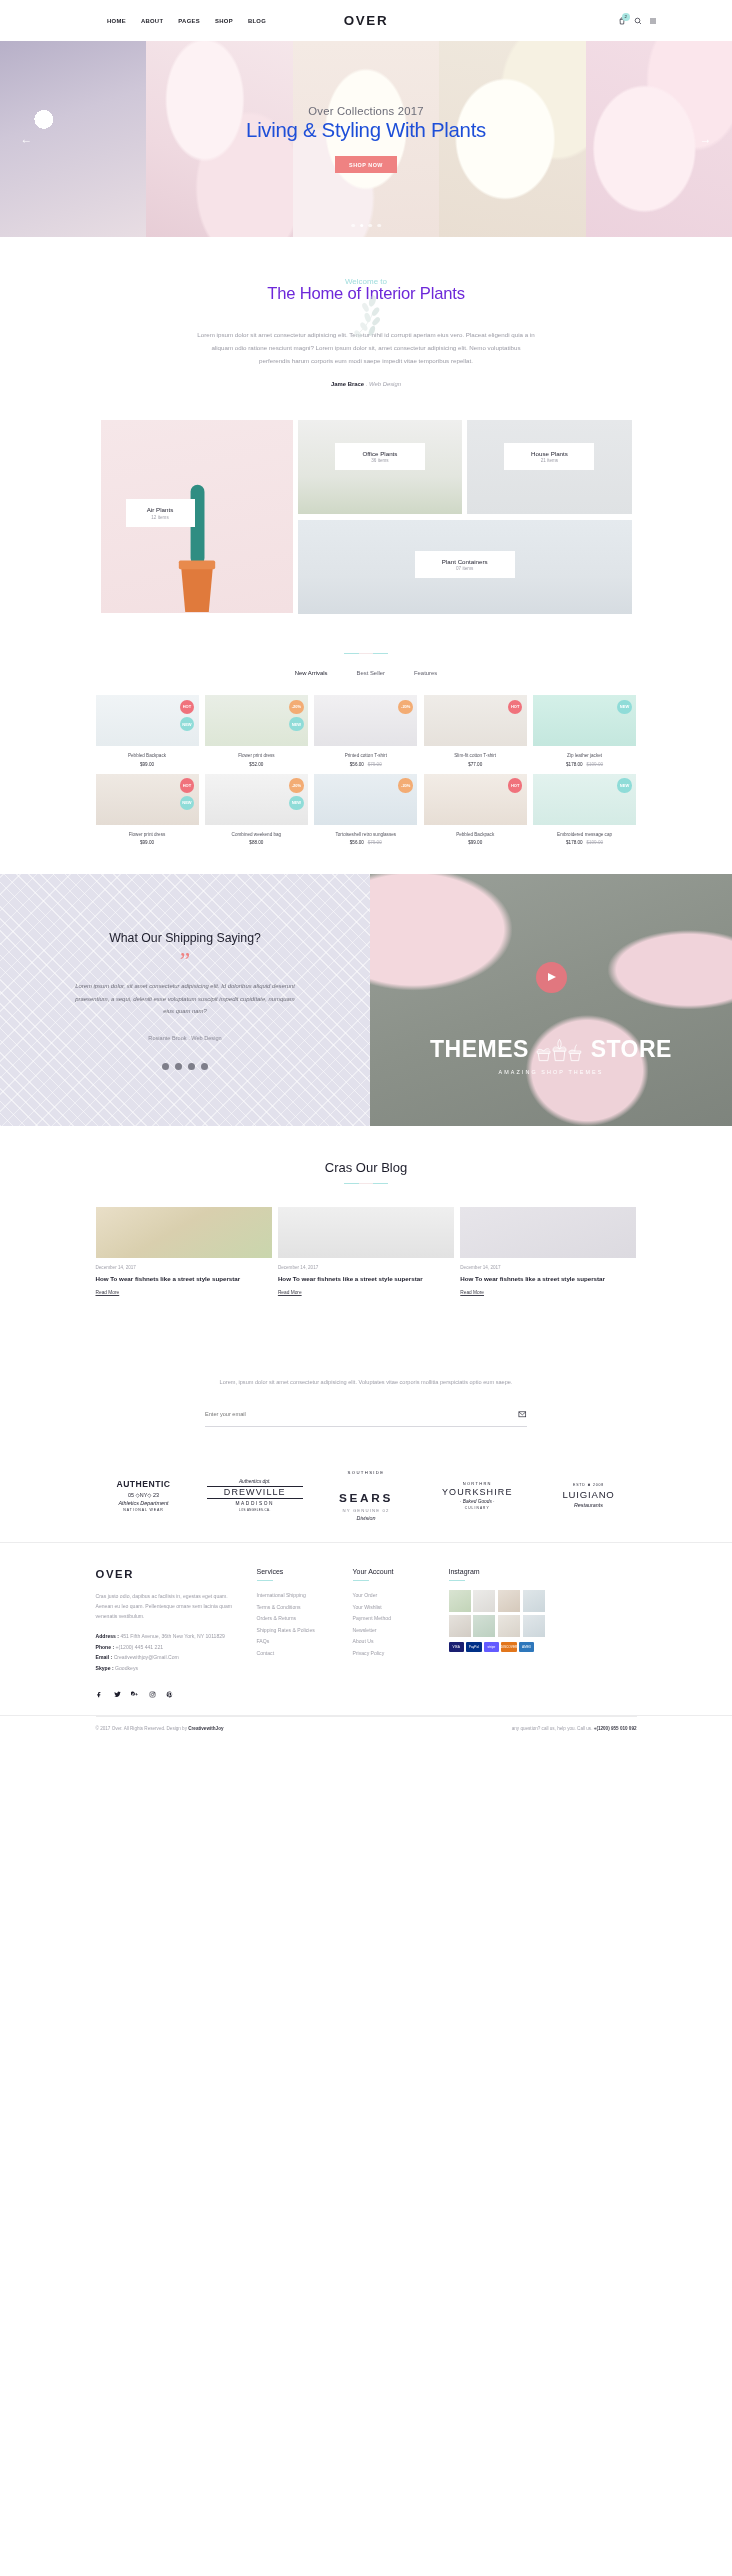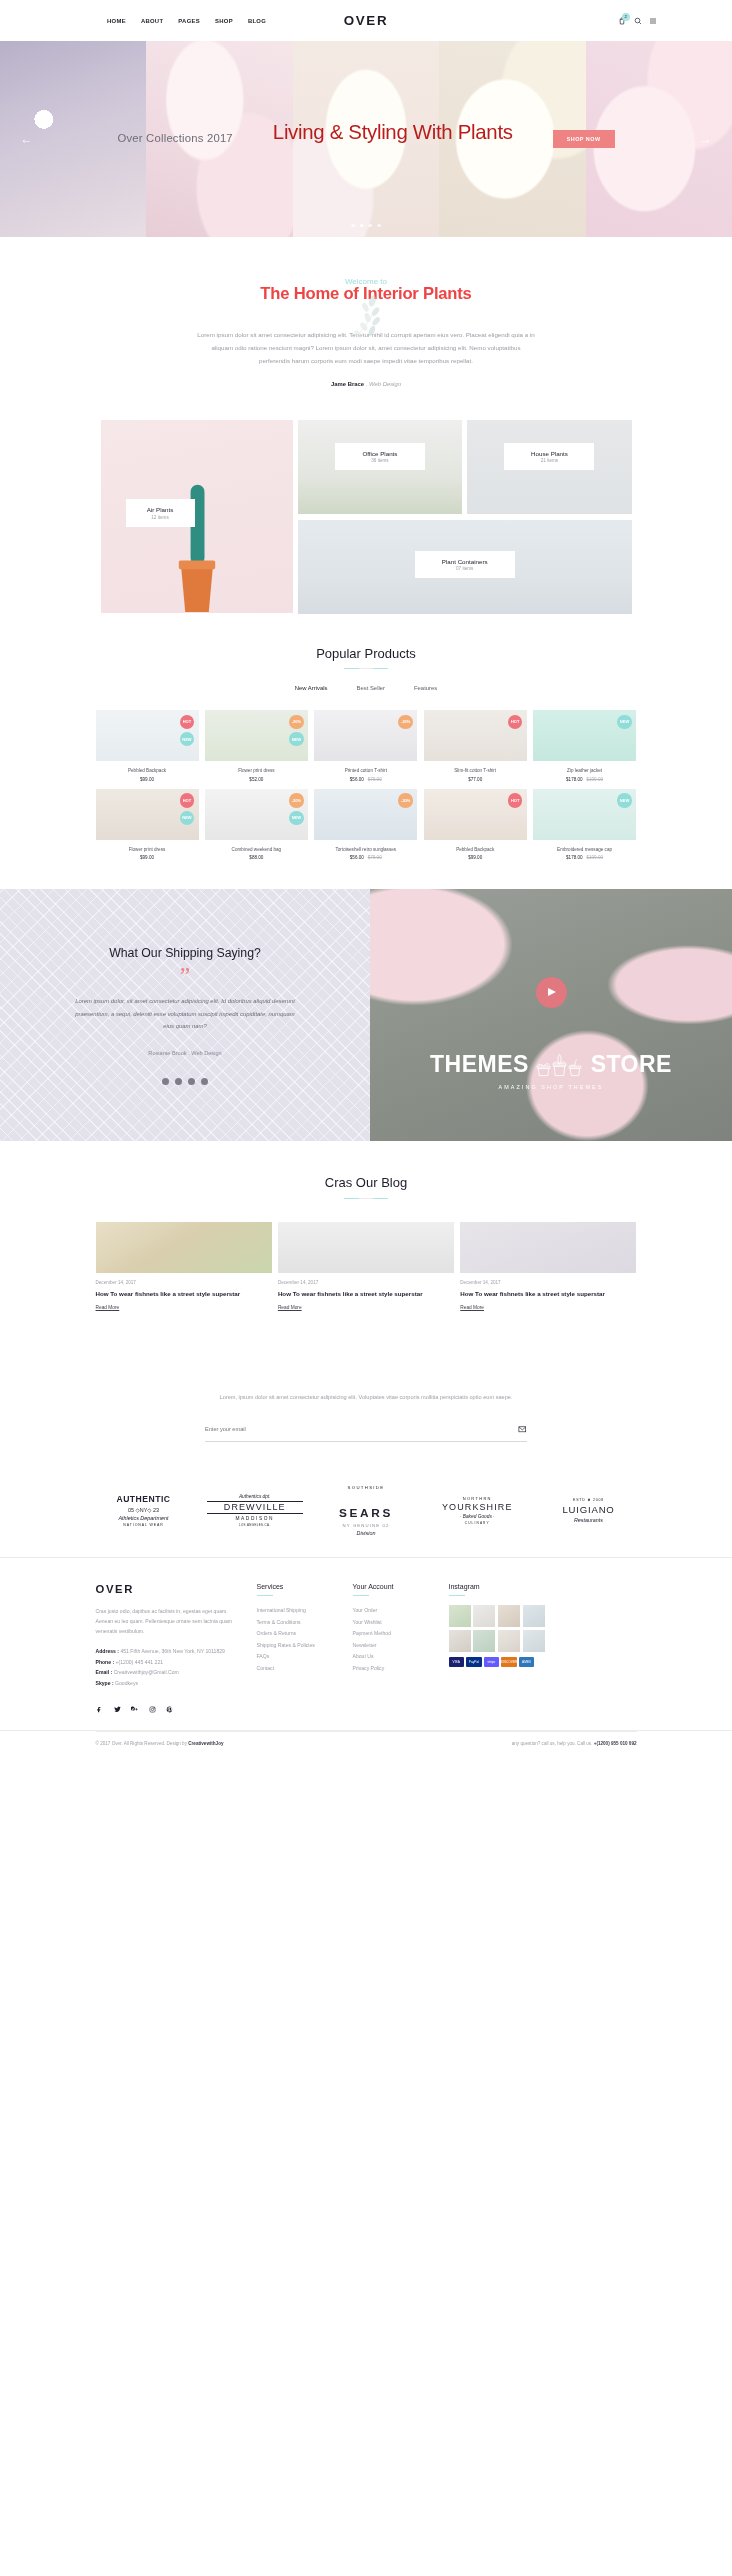--- a/index.html
+++ b/index.html
@@ -85,36 +85,35 @@
       radial-gradient(ellipse at 45% 50%, #fffef8 0 42%, transparent 44%),
       radial-gradient(ellipse at 80% 25%, #f6f1e2 0 32%, transparent 34%),
       linear-gradient(190deg, #efe8dd 0%, #e9ded2 100%); }
   .r5 { background:
       radial-gradient(ellipse at 40% 55%, #fdeef2 0 40%, transparent 42%),
       radial-gradient(ellipse at 75% 20%, #fbe6ec 0 30%, transparent 32%),
       linear-gradient(200deg, #f3dee6 0%, #ecd2dd 100%); }
   .hero-inner {
     position: relative;
     height: 100%;
-    display: flex; flex-direction: row;
+    display: flex; flex-direction: column;
     align-items: center; justify-content: center;
     text-align: center;
-    gap: 40px;
   }
   .hero-sub {
     font-size: 11.3px;
     color: #6d6d78;
     font-weight: 300;
     letter-spacing: 0.2px;
     margin-bottom: 2.1px;
   }
   .hero-title {
     font-size: 20.4px;
     font-weight: 300;
-    color: #b91c1c;
+    color: #1d4ed8;
     letter-spacing: -0.3px;
     margin-bottom: 14px;
   }
   .btn-shop {
     background: #ef8282;
     color: #fff;
     border: none;
     font-size: 5.4px;
     font-weight: bold;
     letter-spacing: 0.5px;
@@ -140,21 +139,21 @@
   }
   .hero-dots span.on { background: #fff; }
 
   
   .intro { padding: 40px 0 25px; text-align: center; position: relative; }
   .intro-welcome {
     font-size: 8px; color: #9fdcdc; font-weight: 300;
     margin-bottom: -2.1px;
   }
   .intro-title {
-    font-size: 16.6px; font-weight: 700; color: #ef4444; letter-spacing: -0.2px;
+    font-size: 16.6px; font-weight: 400; color: #6d28d9; letter-spacing: -0.2px;
   }
   .leaf-deco {
     position: absolute; left: 50%; top: 51px;
     transform: translateX(-50%); opacity: .5;
   }
   .intro-p {
     width: 338px; margin: 23.6px auto 0;
     font-size: 6.2px; line-height: 2.1; color: #9b9ba5; font-weight: 300;
   }
   .intro-sign { margin-top: 14px; font-size: 5.9px; }
@@ -481,21 +480,20 @@
       <div class="cat-label lbl-containers">
         <div class="t">Plant Containers</div>
         <div class="c">07 items</div>
       </div>
     </div>
   </div>
 </div>
 
 <div class="products">
   <div class="sec-head">
-    <div class="sec-title">Popular Products</div>
     <div class="divider">
         <i></i>
         <i></i>
         <i></i>
       </div>
   </div>
   <div class="ptabs">
     <span class="on">New Arrivals</span>
     <span>Best Seller</span>
     <span>Features</span>

